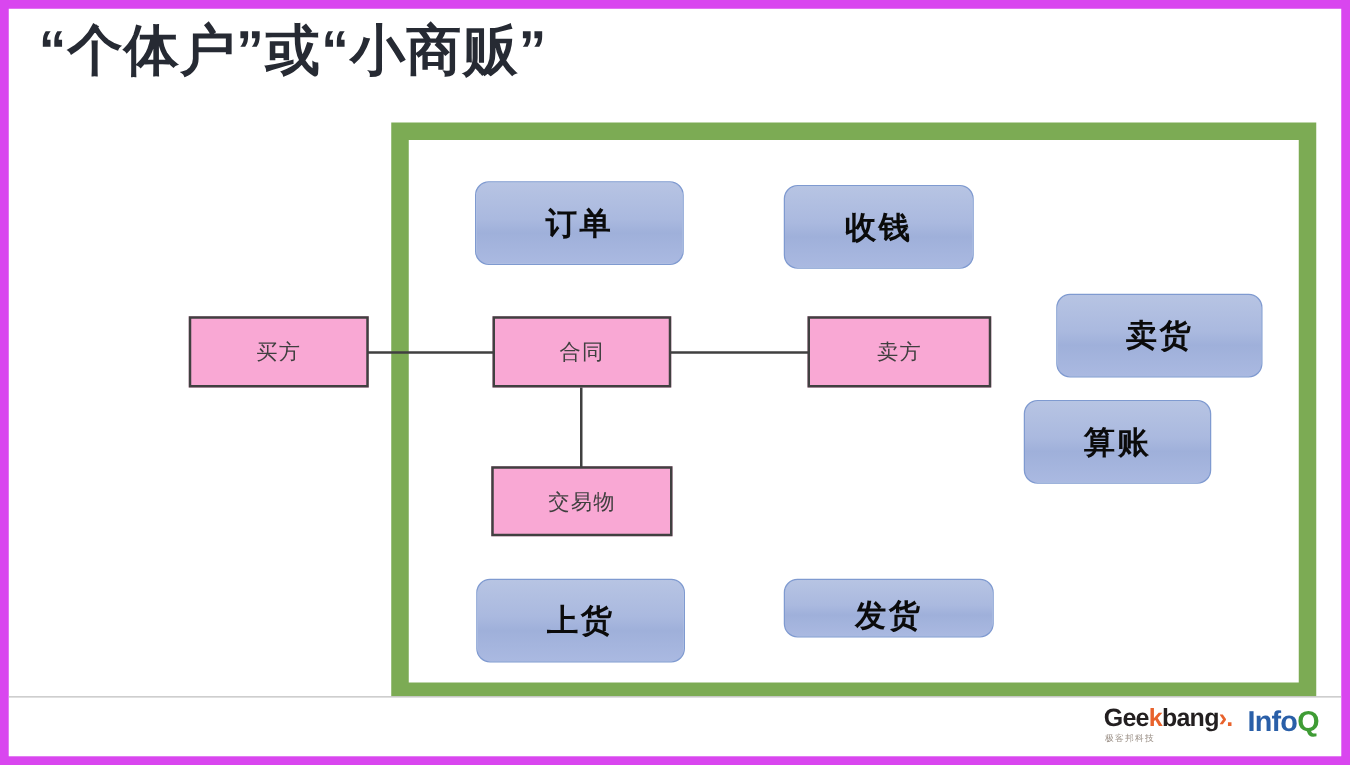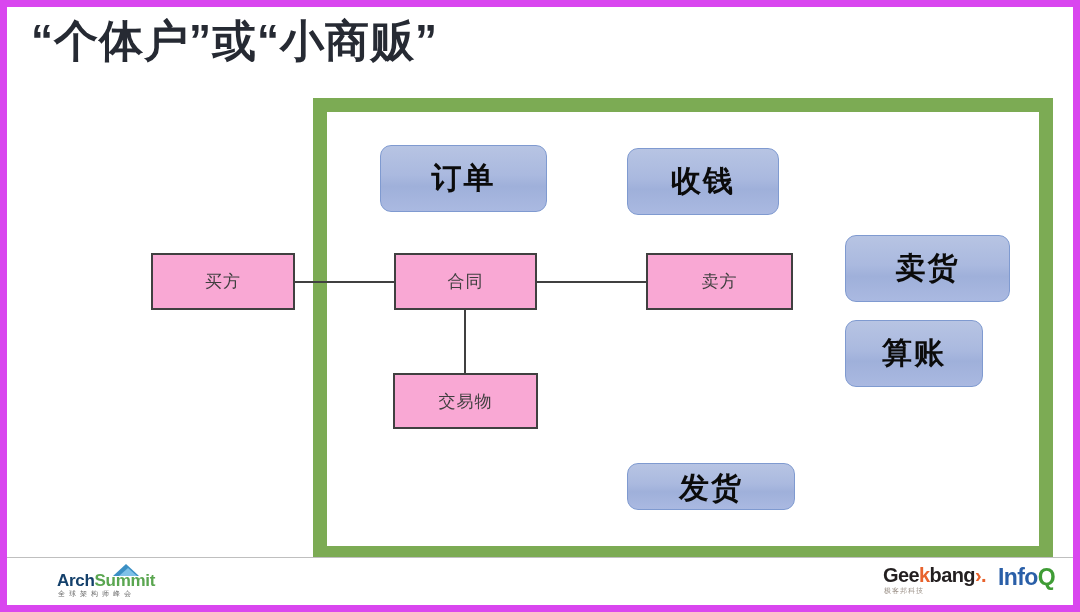--- a/index.html
+++ b/index.html
@@ -68,21 +68,21 @@
   
   .blue-node {
     position: absolute;
     box-sizing: border-box;
     border-radius: 11px;
     border: 1px solid #7f9ad0;
     background: linear-gradient(180deg, #b7c4e3 0%, #aab9df 45%, #9fb0da 62%, #aab9e1 100%);
     display: flex;
     align-items: center;
     justify-content: center;
-    font-size: 30px;
+    font-size: 25px;
     font-weight: bold;
     color: #0b0b0b;
     letter-spacing: 2px;
     z-index: 6;
   }
 
   
   .conn {
     position: absolute;
     background: #404040;
@@ -232,39 +232,34 @@
   </div>
 
   <div class="blue-node" style="left:620px; top:141px; width:152px; height:67px;">
     <span>收钱</span>
   </div>
 
   <div class="blue-node" style="left:838px; top:228px; width:165px; height:67px;">
     <span>卖货</span>
   </div>
 
-  <div class="blue-node" style="left:838px; top:313px; width:138px; height:67px;">
+  <div class="blue-node" style="left:812px; top:313px; width:150px; height:67px;">
     <span>算账</span>
   </div>
 
+  <div class="blue-node" style="left:374px; top:456px; width:167px; height:67px;">
+    <span>上货</span>
+  </div>
 
   <div class="blue-node" style="left:620px; top:456px; width:168px; height:47px;align-items:flex-end;">
     <span>发货</span>
   </div>
 
   <div class="footer">
 
-    <div class="archsummit">
-      <div class="as-peak"></div>
-      <div class="as-peak2"></div>
-      <div class="as-wordmark">
-        <span class="as-arch">Arch</span><span class="as-summit">Summit</span>
-      </div>
-      <div class="as-sub">全球架构师峰会</div>
-    </div>
 
     <div class="brands">
 
       <div class="geekbang">
         <div class="gb-word"><span class="gb-dark">Gee</span><span class="gb-orange">k</span><span class="gb-dark">bang</span><span class="gb-orange">›.</span></div>
         <div class="gb-sub">极客邦科技</div>
       </div>
 
       <div class="infoq"><span class="iq-info">Info</span><span class="iq-q">Q</span></div>
 

